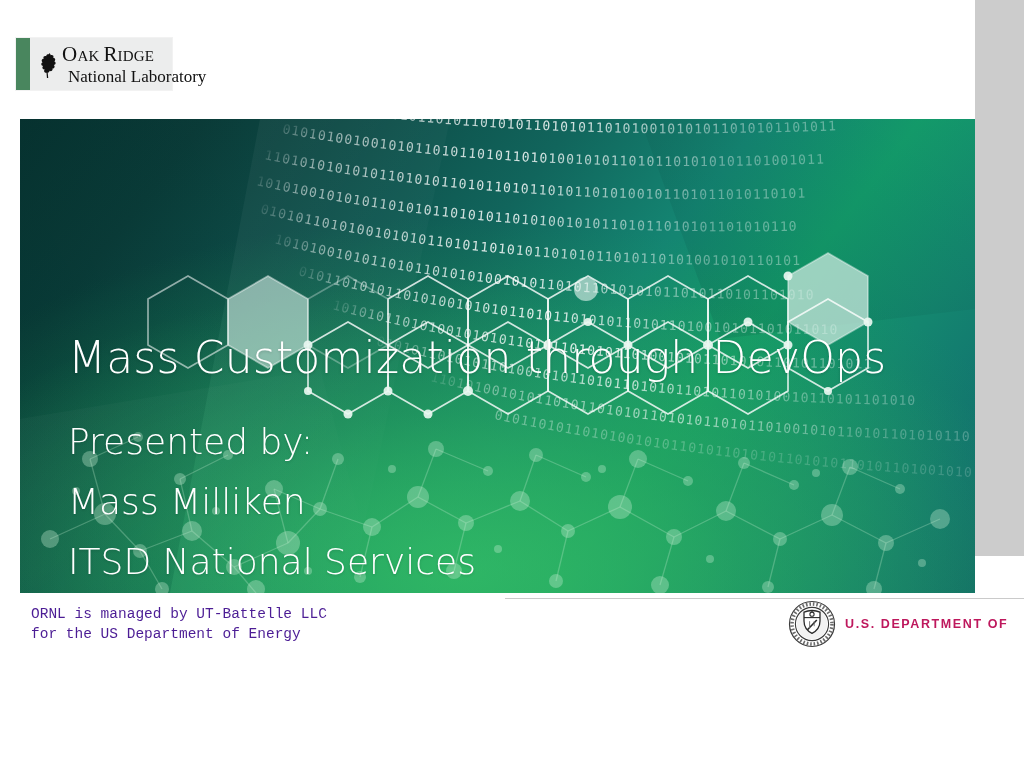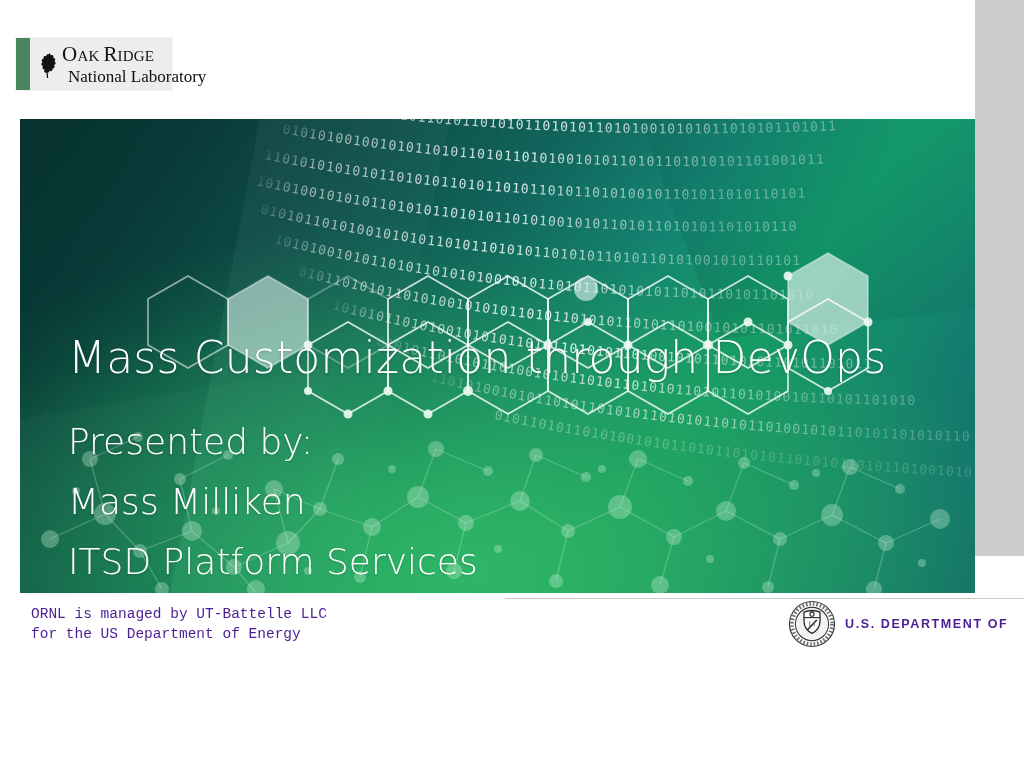--- a/index.html
+++ b/index.html
@@ -177,21 +177,21 @@
     display: flex;
     flex-direction: column;
     justify-content: center;
     line-height: 1;
   }
   .doe-dept {
     font-family: "Liberation Sans", sans-serif;
     font-weight: 700;
     font-size: 12.5px;
     letter-spacing: 1.6px;
-    color: #4c1d95;
+    color: #be185d;
     white-space: nowrap;
   }
   .doe-energy {
     font-family: "Liberation Sans", sans-serif;
     font-weight: 700;
     font-size: 33px;
     letter-spacing: -.3px;
     color: #000000;
     margin-top: 2px;
     white-space: nowrap;
@@ -425,21 +425,21 @@
           <circle cx="566" cy="170" r="12" fill-opacity=".60"></circle>
         </g>
       </g>
     </svg>
 
     <div class="title-text">Mass Customization through DevOps</div>
 
     <div class="body-block">
       <div class="body-line">Presented by:</div>
       <div class="body-line">Mass Milliken</div>
-      <div class="body-line">ITSD Platform Services</div>
+      <div class="body-line">ITSD National Services</div>
       <div class="body-line">DevOps Engineer</div>
 
     </div>
   </div>
 
   <div class="footer-note">
     <div>ORNL is managed by UT-Battelle LLC</div>
     <div>for the US Department of Energy</div>
   </div>
 

